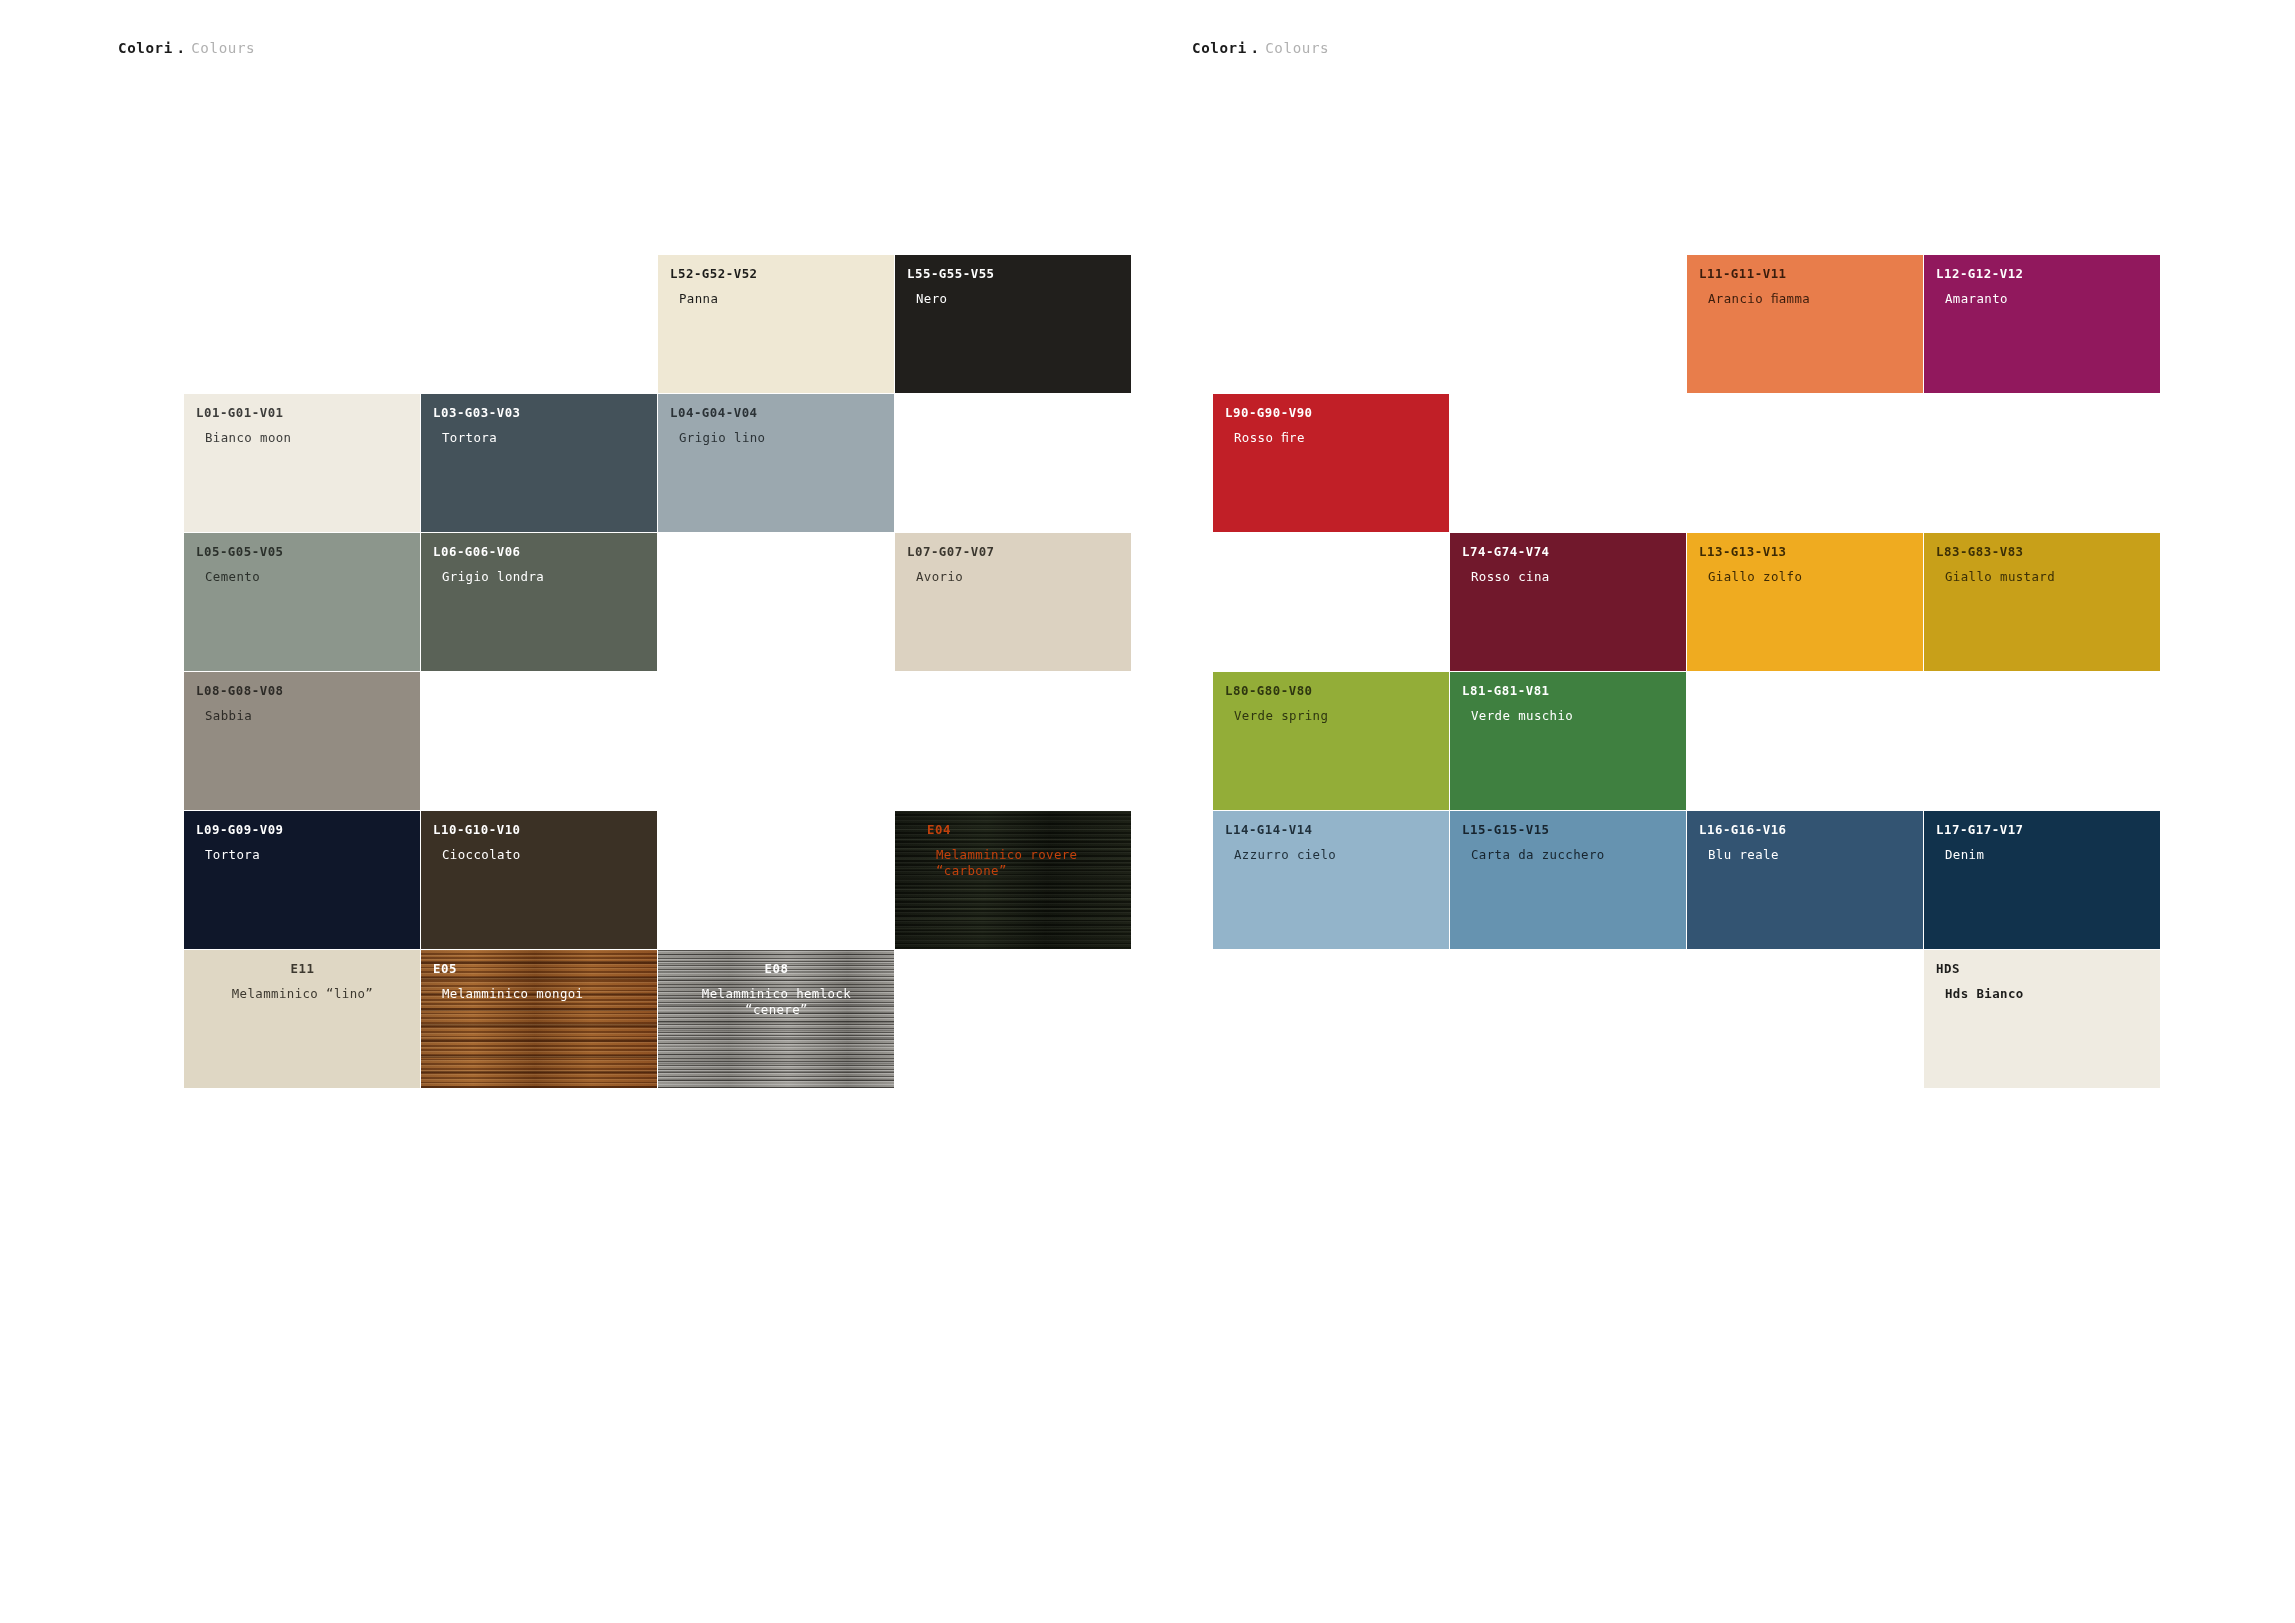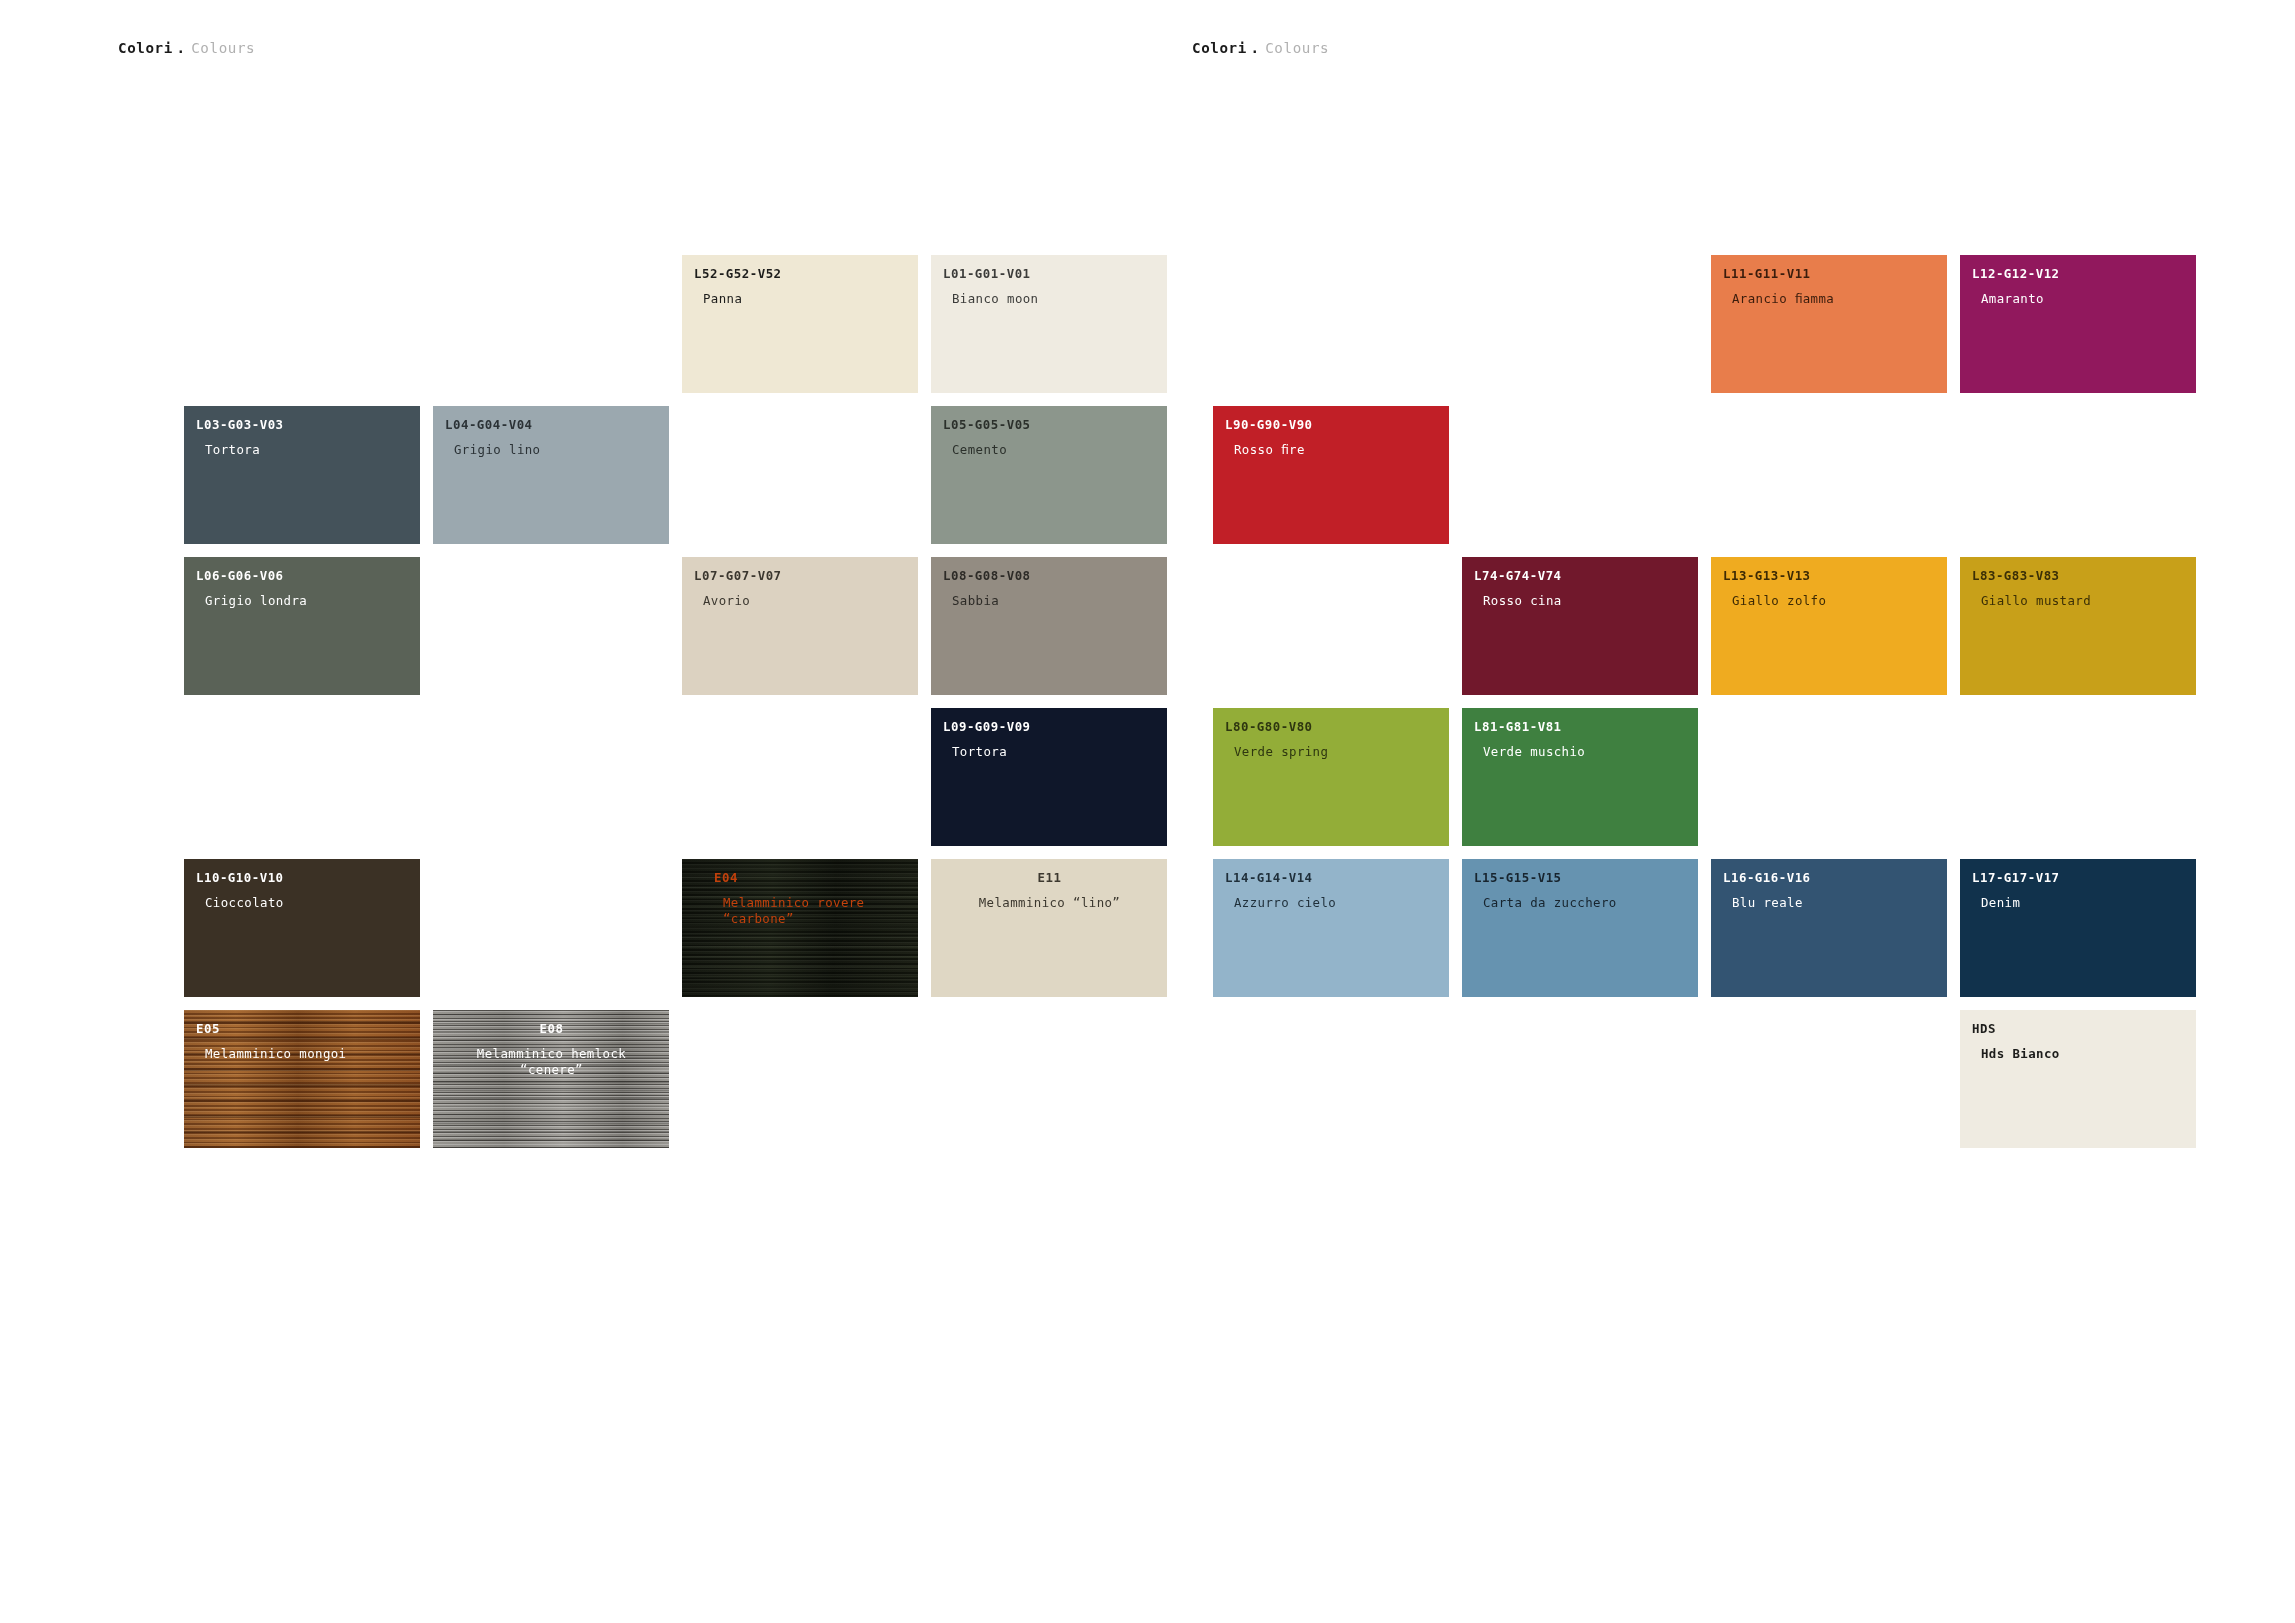--- a/index.html
+++ b/index.html
@@ -41,21 +41,21 @@
     color: #b0b0b0;
   }
 
   
   .sheet {
     position: absolute;
     top: 255px;
     display: grid;
     grid-template-columns: repeat(4, 237px);
     grid-auto-rows: 139px;
-    gap: 12px;
+    gap: 0;
   }
   .sheet.left  { left: 184px; }
   .sheet.right { left: 1213px; }
 
   .swatch {
     position: relative;
     box-sizing: border-box;
     overflow: hidden;
     padding: 11px 12px 0 12px;
   }
@@ -149,20 +149,24 @@
   <span class="hdr-it">Colori</span><span class="hdr-dot">.</span><span class="hdr-en">Colours</span>
 </div>
 
 <div class="sheet left" id="sheet-left">
     <div class="swatch swatch-empty"></div>
     <div class="swatch swatch-empty"></div>
     <div class="swatch" style="background: rgb(239, 232, 212); color: rgb(29, 29, 27);">
       <div class="sw-code">L52-G52-V52</div>
       <div class="sw-name">Panna</div>
     </div>
+    <div class="swatch" style="background: rgb(33, 31, 28); color: rgb(255, 255, 255);">
+      <div class="sw-code">L55-G55-V55</div>
+      <div class="sw-name">Nero</div>
+    </div>
     <div class="swatch" style="background: rgb(239, 235, 225); color: rgb(60, 60, 58);">
       <div class="sw-code">L01-G01-V01</div>
       <div class="sw-name">Bianco moon</div>
     </div>
     <div class="swatch" style="background: rgb(68, 82, 90); color: rgb(255, 255, 255);">
       <div class="sw-code">L03-G03-V03</div>
       <div class="sw-name">Tortora</div>
     </div>
     <div class="swatch" style="background: rgb(155, 168, 175); color: rgb(43, 50, 54);">
       <div class="sw-code">L04-G04-V04</div>

